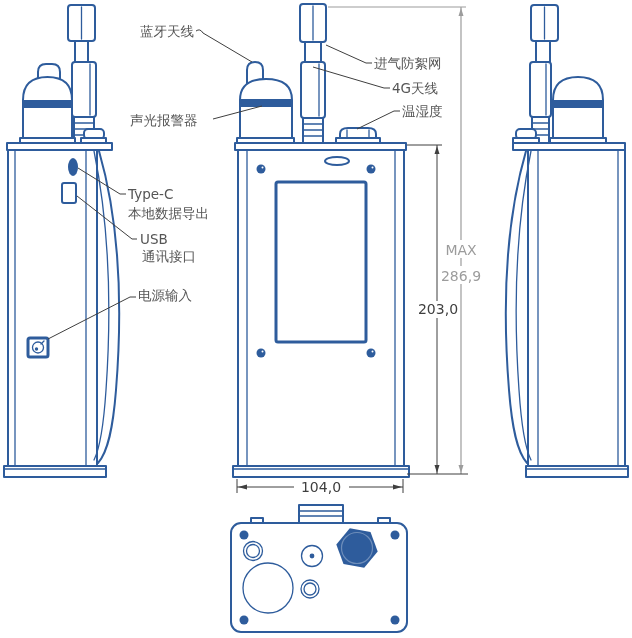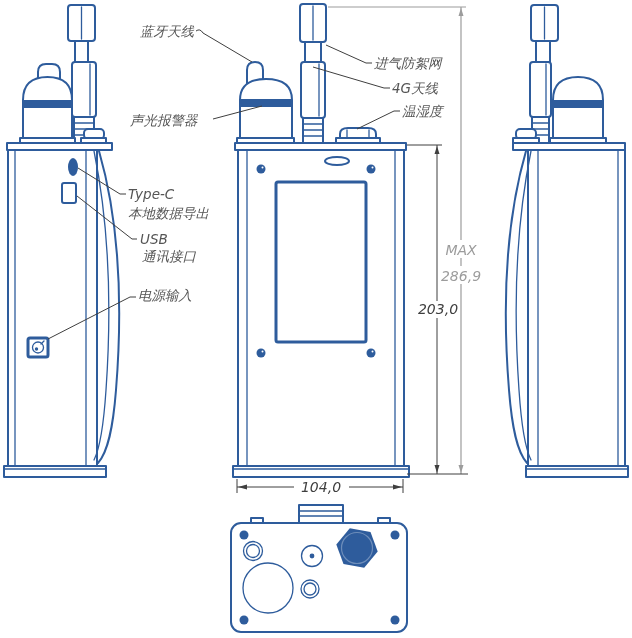--- a/index.html
+++ b/index.html
@@ -1,19 +1,19 @@
 <!DOCTYPE html>
 <html style="--blue: #2e5c9c; --label: #555555; --dimdark: #3f3f3f; --dimgray: #9c9c9c;"><head>
 <meta charset="utf-8">
 <style>
   :root{
     --blue:#2e5c9c; --label:#555555; --dimdark:#3f3f3f; --dimgray:#9c9c9c; --bg:#ffffff;
   }
   html,body{margin:0;padding:0;background:#fff;}
-  .stage{width:632px;height:638px;background:var(--bg);position:relative;overflow:hidden;font-style:italic;}
+  .stage{width:632px;height:638px;background:var(--bg);position:relative;overflow:hidden;}
   svg{display:block;}
   .b2{stroke:var(--blue);stroke-width:2;fill:#fff;stroke-linejoin:round;}
   .b2n{stroke:var(--blue);stroke-width:2;fill:none;stroke-linejoin:round;stroke-linecap:round;}
   .b3n{stroke:var(--blue);stroke-width:3;fill:#fff;stroke-linejoin:round;}
   .b1n{stroke:var(--blue);stroke-width:1.3;fill:none;stroke-linecap:round;}
   .bf{fill:var(--blue);stroke:none;}
   .ld{stroke:var(--dimdark);stroke-width:1;fill:none;}
   .dd{stroke:var(--dimdark);stroke-width:1;fill:none;}
   .dg{stroke:var(--dimgray);stroke-width:1.2;fill:none;}
   .af{fill:var(--dimdark);stroke:none;}

